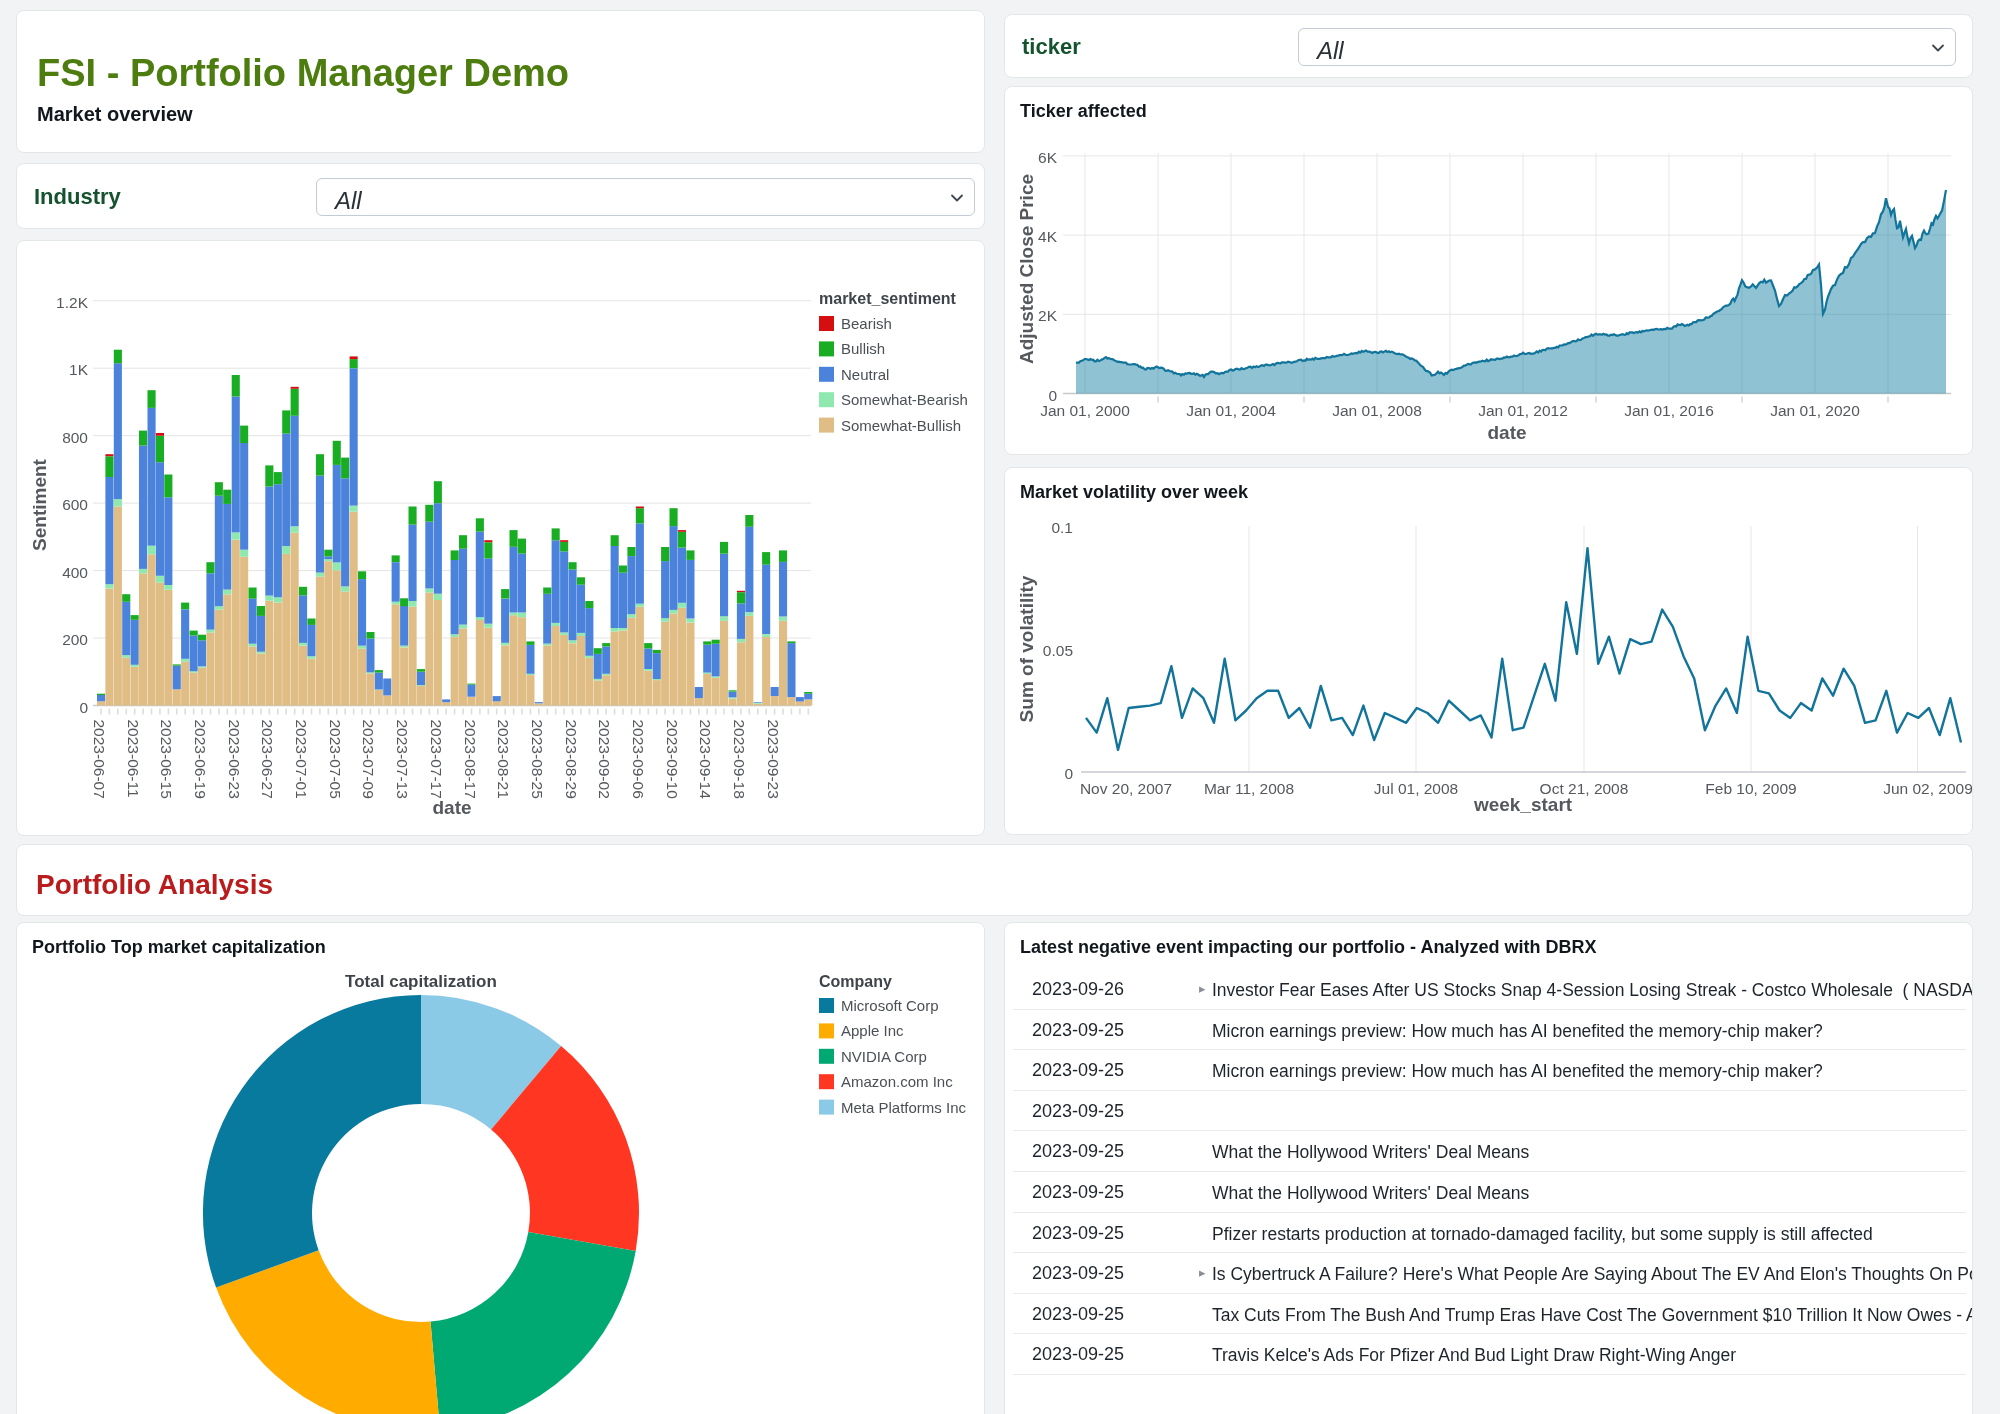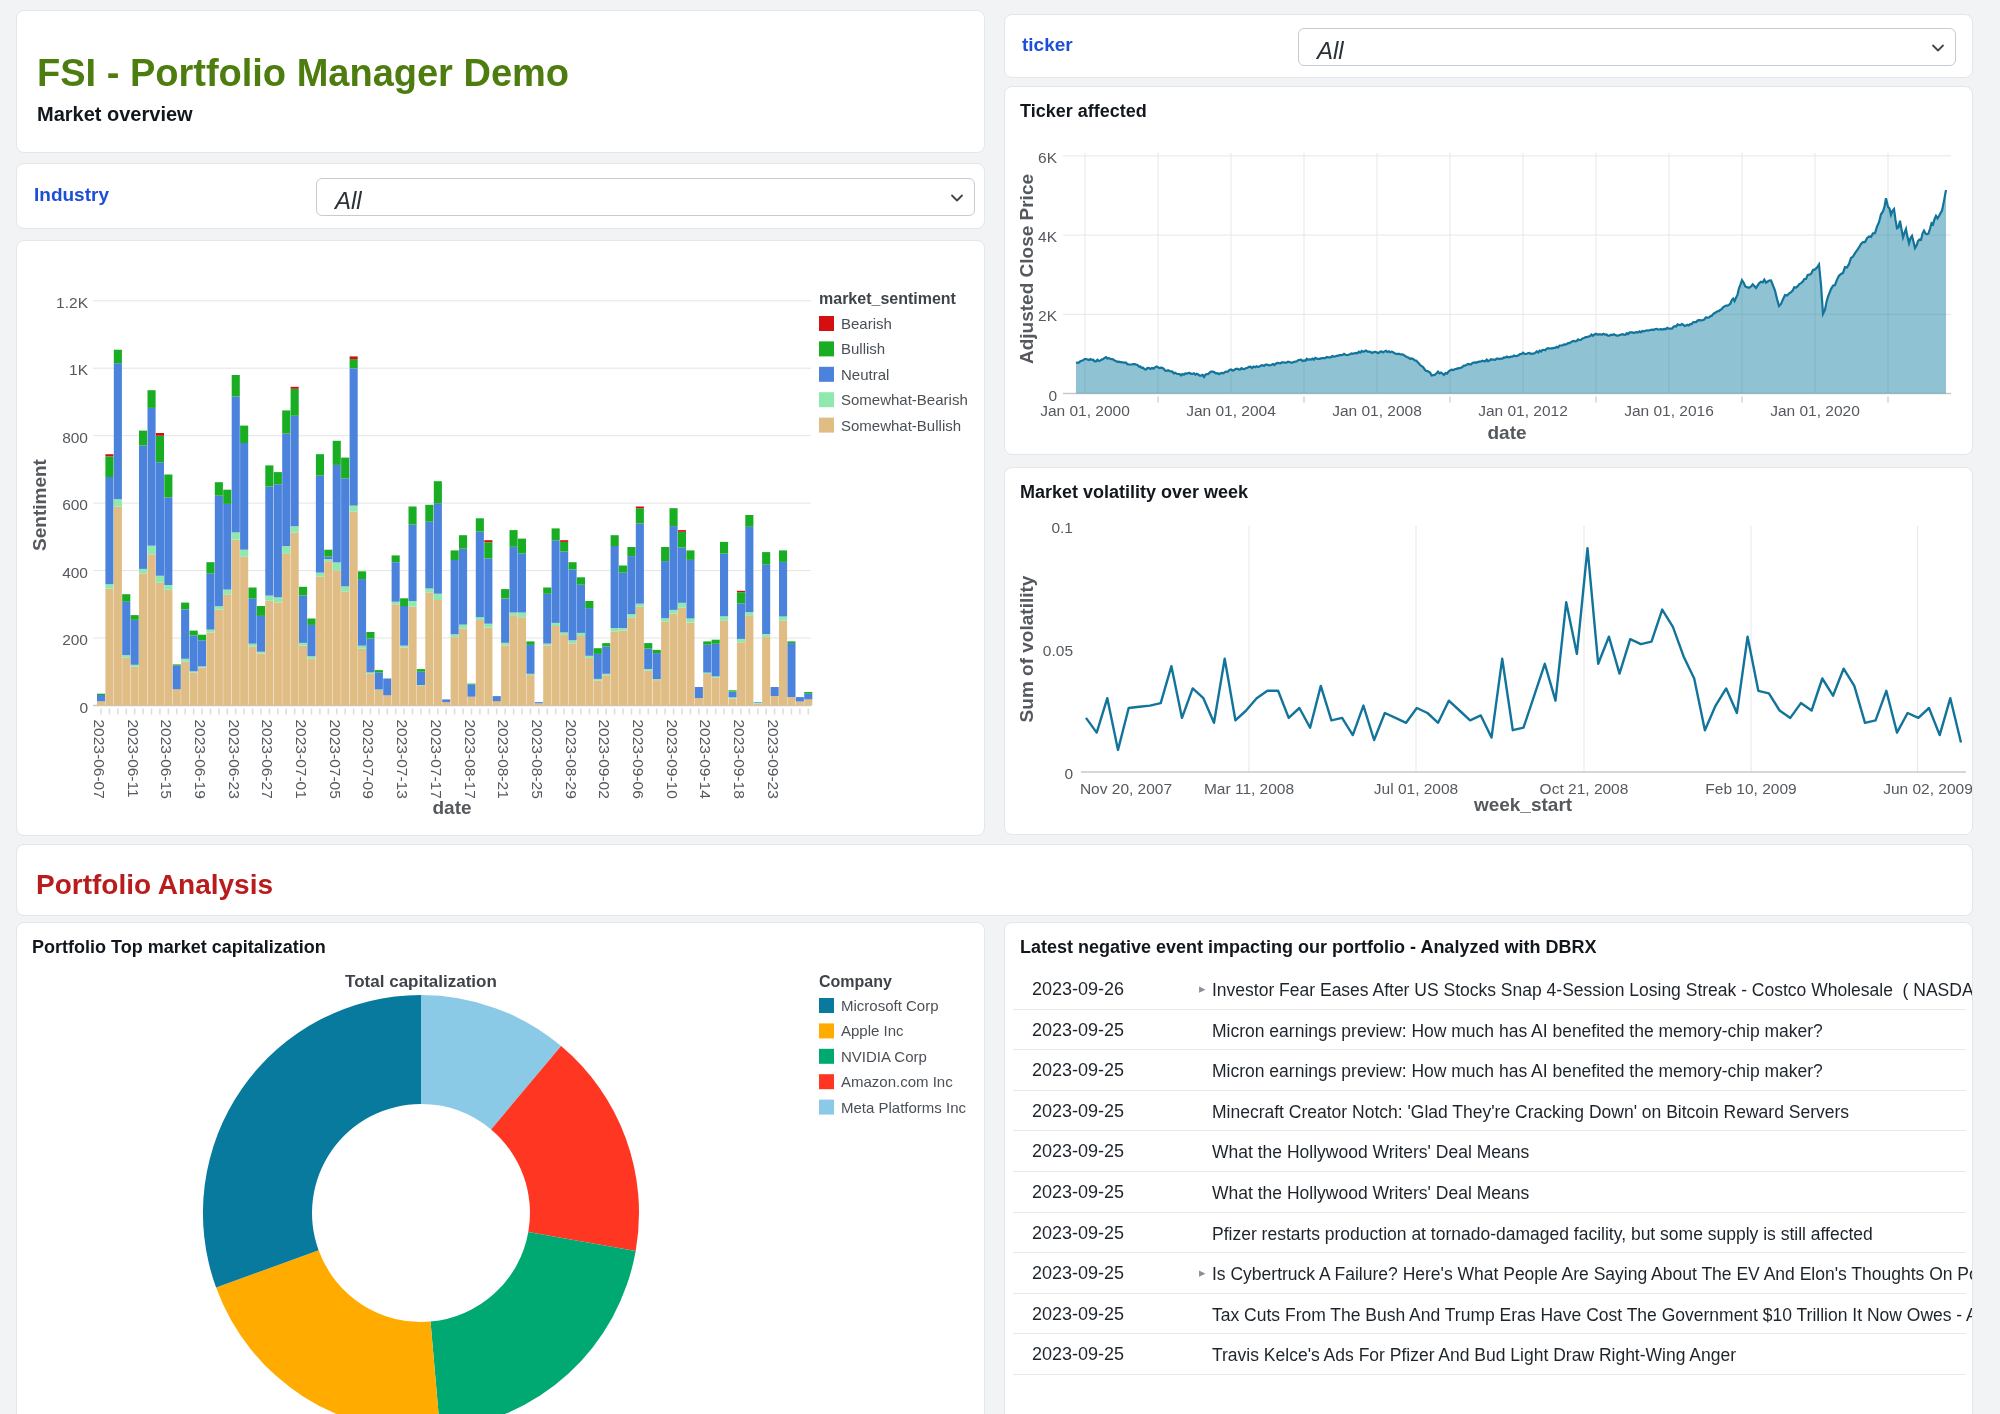--- a/index.html
+++ b/index.html
@@ -5,21 +5,21 @@
 * { margin:0; padding:0; box-sizing:border-box; }
 html,body { width:2000px; height:1414px; overflow:hidden;
   font-family:"Liberation Sans", sans-serif; background:#F2F3F5; }
 .card { position:absolute; background:#fff; border:1px solid #E4E7EA; border-radius:8px; }
 .ctitle { position:absolute; left:15px; top:14px; font-size:18px; font-weight:bold; color:#11171C; }
 .card > svg { position:absolute; top:0; left:0; }
 .tick { font-size:15.5px; fill:#55595E; }
 .atitle { font-size:19px; font-weight:bold; fill:#55595E; }
 .ltitle { font-size:16px; font-weight:bold; fill:#3F444A; }
 .litem { font-size:15px; fill:#4B5056; }
-.flabel { position:absolute; left:17px; font-size:19px; font-weight:bold; color:#1d4ed8; }
+.flabel { position:absolute; left:17px; font-size:22px; font-weight:bold; color:#14532d; }
 .dd { position:absolute; height:38px; background:#fff; border:1px solid #C4CBD4; border-radius:6px; }
 .dd .val { position:absolute; left:18px; top:8px; font-size:24px; font-style:italic; color:#2A3138; }
 .chev { position:absolute; left:auto; right:9px; top:11px; }
 .thead { position:relative; height:40px; background:#F4F5F7; }
 .thead .tc1, .thead .tc2 { font-weight:bold; color:#1D242B; font-size:20px; }
 .tc1 { position:absolute; left:19px; top:10px; font-size:18px; color:#1D242B; }
 .tc2 { position:absolute; left:199px; top:10px; font-size:17.5px; color:#1D242B; white-space:nowrap; }
 .tdiv { position:absolute; left:179px; top:8px; width:1px; height:24px; background:#CDD2D7; }
 .trow { position:relative; height:40.6px; border-bottom:1px solid #E7E9EB; }
 .trow .tc1 { top:10px; }
@@ -624,21 +624,20 @@
       <div class="trow">
         <div class="tc1">2023-09-25</div>
         <div class="tc2">Micron earnings preview: How much has AI benefited the memory-chip maker?</div>
       </div>
       <div class="trow">
         <div class="tc1">2023-09-25</div>
         <div class="tc2">Micron earnings preview: How much has AI benefited the memory-chip maker?</div>
       </div>
       <div class="trow">
         <div class="tc1">2023-09-25</div>
-        <div class="tc2">Minecraft Creator Notch: 'Glad They're Cracking Down' on Bitcoin Reward Servers</div>
       </div>
       <div class="trow">
         <div class="tc1">2023-09-25</div>
         <div class="tc2">What the Hollywood Writers' Deal Means</div>
       </div>
       <div class="trow">
         <div class="tc1">2023-09-25</div>
         <div class="tc2">What the Hollywood Writers' Deal Means</div>
       </div>
       <div class="trow">

